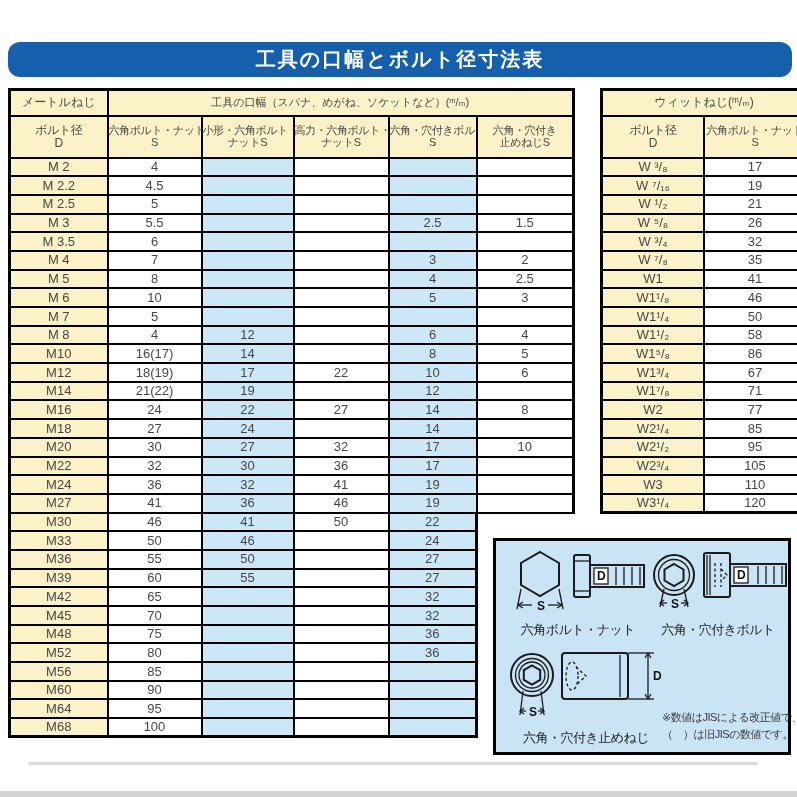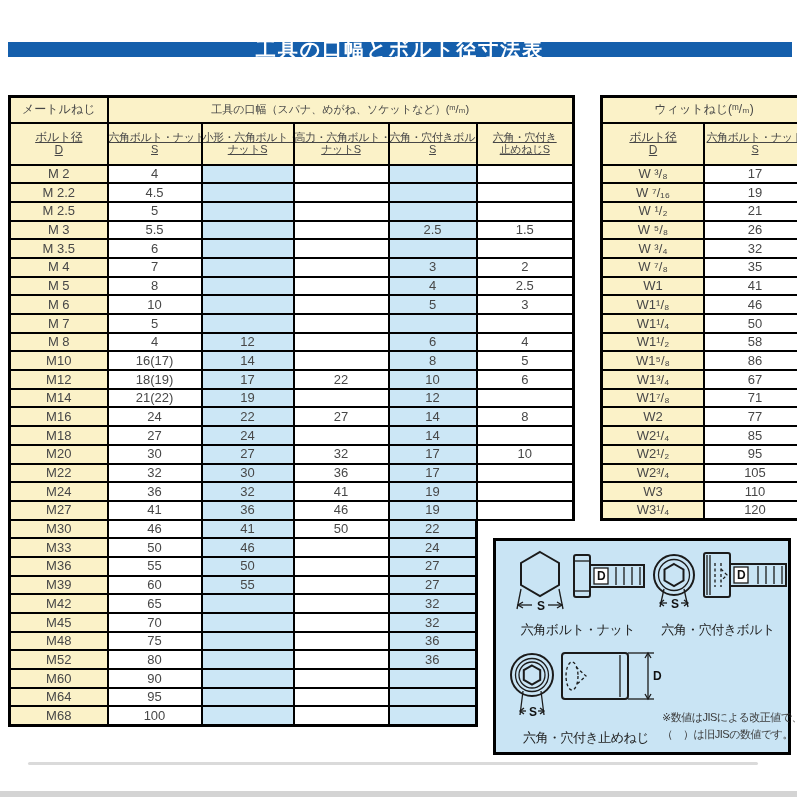--- a/index.html
+++ b/index.html
@@ -1,36 +1,36 @@
 <!DOCTYPE html>
 <html><head>
 <meta charset="utf-8">
 <style>
   html,body{margin:0;padding:0;}
   .page{position:relative;width:797px;height:797px;background:#ffffff;overflow:hidden;
         font-family:"Liberation Sans","DejaVu Sans",sans-serif;color:#3d3d3d;}
   
-  .banner{position:absolute;left:8px;top:42px;width:784px;height:15px;background:#155fac;
-          display:flex;align-items:center;justify-content:center;}
+  .banner{position:absolute;left:8px;top:42px;width:784px;height:35px;background:#155fac;
+          display:flex;align-items:center;justify-content:center;border-radius:12px;}
   .banner .ttl{color:#ffffff;font-size:20px;font-weight:bold;letter-spacing:2px;}
   
-  table{border-collapse:collapse;table-layout:fixed;margin-top:7px;}
+  table{border-collapse:collapse;table-layout:fixed;}
   .mt{position:absolute;left:8px;top:88px;width:564px;}
   .wt{position:absolute;left:600px;top:88px;width:208px;border:3px solid #000;padding-left:20px;}
   .mt th,.mt td,.wt th,.wt td{border:2px solid #000;padding:0;margin:0;text-align:center;
       vertical-align:middle;font-size:13px;font-weight:normal;color:#474747;line-height:1.05;
       white-space:nowrap;overflow:hidden;}
   .hrow1{height:26px;}
   .hrow2{height:42px;}
   .mt tbody tr,.wt tbody tr{height:18.7px;}
   .yel{background:#fbf2c8;color:#3a3a3a;}
   .blue{background:#cce7f6;}
   .hrow1 th{font-size:13px;}
   .hrow2 th{font-size:11px;letter-spacing:-0.4px;}
-  .hrow2 th span{display:block;text-decoration:underline;}
+  .hrow2 th span{display:block;}
   .mt .absent{border:none;background:transparent;}
   
   .mt tr > *:first-child{border-left:3px solid #000;}
   .mt thead tr:first-child th{border-top:3px solid #000;}
   .mt th:last-child, .mt td:last-child:not(.absent){border-right:3px solid #000;}
   .mt tbody tr:last-child > *:not(.absent){border-bottom:3px solid #000;}
   .mt td.edge-right{border-right:3px solid #000;}
   
   .diagbox{position:absolute;left:493px;top:538px;width:298px;height:217px;background:#c9e4f4;
            border:3px solid #000;box-sizing:border-box;}
@@ -309,20 +309,28 @@
         </tr>
         <tr>
           <th class="yel">M52</th>
           <td class="">80</td>
           <td class="blue"></td>
           <td class=""></td>
           <td class="blue edge-right">36</td>
           <td class="absent"></td>
         </tr>
         <tr>
+          <th class="yel">M56</th>
+          <td class="">85</td>
+          <td class="blue"></td>
+          <td class=""></td>
+          <td class="blue edge-right"></td>
+          <td class="absent"></td>
+        </tr>
+        <tr>
           <th class="yel">M60</th>
           <td class="">90</td>
           <td class="blue"></td>
           <td class=""></td>
           <td class="blue edge-right"></td>
           <td class="absent"></td>
         </tr>
         <tr>
           <th class="yel">M64</th>
           <td class="">95</td>

